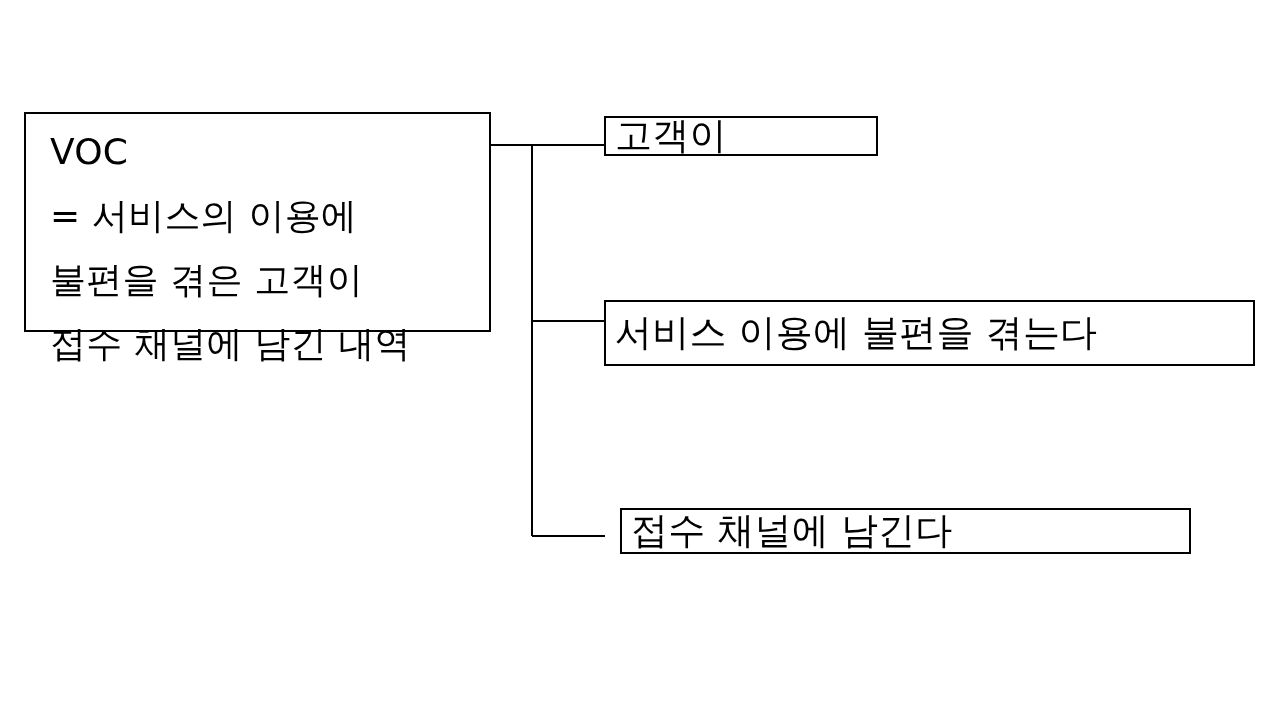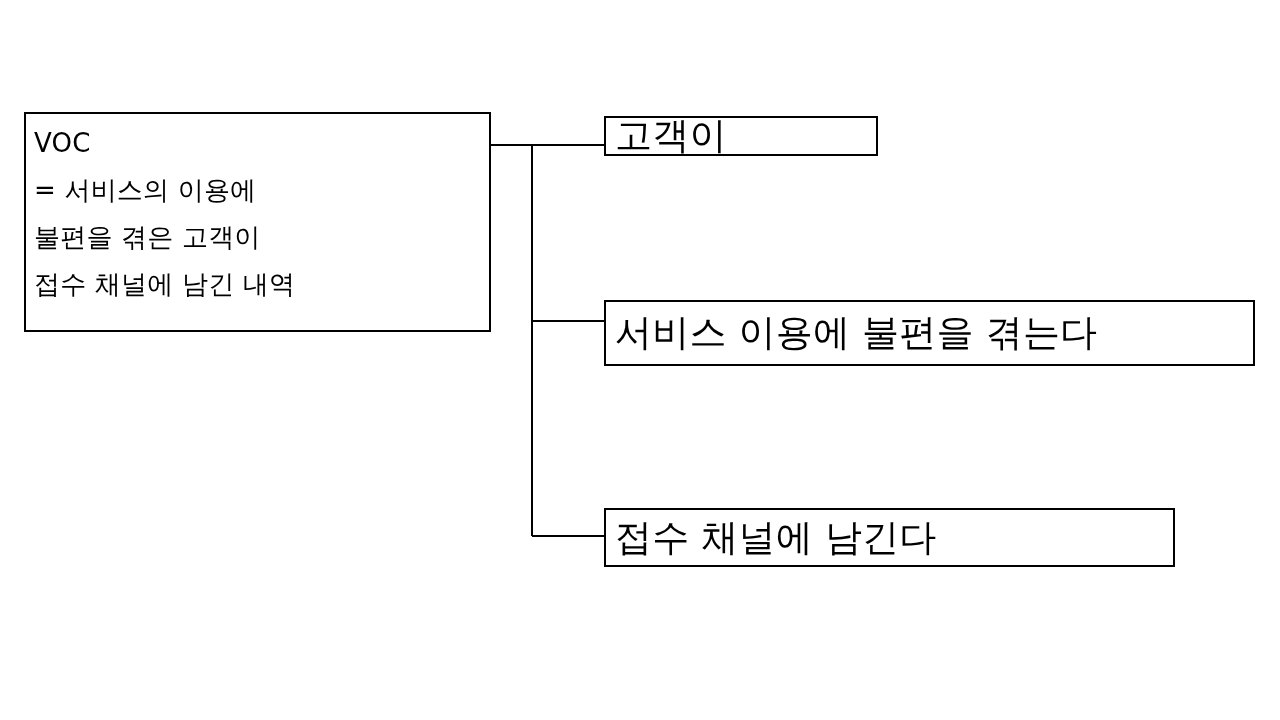--- a/index.html
+++ b/index.html
@@ -52,22 +52,23 @@
   
   #node-root {
     left: 24px;
     top: 112px;
     width: 467px;
     height: 220px;
     padding: 6px 0 6px 8px;
     justify-content: flex-start;
   }
   #node-root .node-text {
-    font-size: 26px;
-    line-height: 47px;
+    font-size: 36px;
+    line-height: 64px;
+    margin-left: 16px;
   }
 
   
   .branch .node-text {
     font-size: 37px;
     line-height: 44px;
     padding-left: 9px;
   }
 
   #node-branch-0 {
@@ -76,24 +77,24 @@
     width: 274px;
     height: 40px;
   }
   #node-branch-1 {
     left: 604px;
     top: 300px;
     width: 651px;
     height: 66px;
   }
   #node-branch-2 {
-    left: 604px;
+    left: 620px;
     top: 508px;
     width: 571px;
-    height: 59px;
+    height: 46px;
   }
 </style>
 </head>
 <body>
 
 <div id="canvas">
 
   <svg id="connectors" viewBox="0 0 1280 720" xmlns="http://www.w3.org/2000/svg">
 
     <line x1="491" y1="145" x2="532" y2="145" stroke="#000000" stroke-width="2" shape-rendering="crispEdges"></line>

